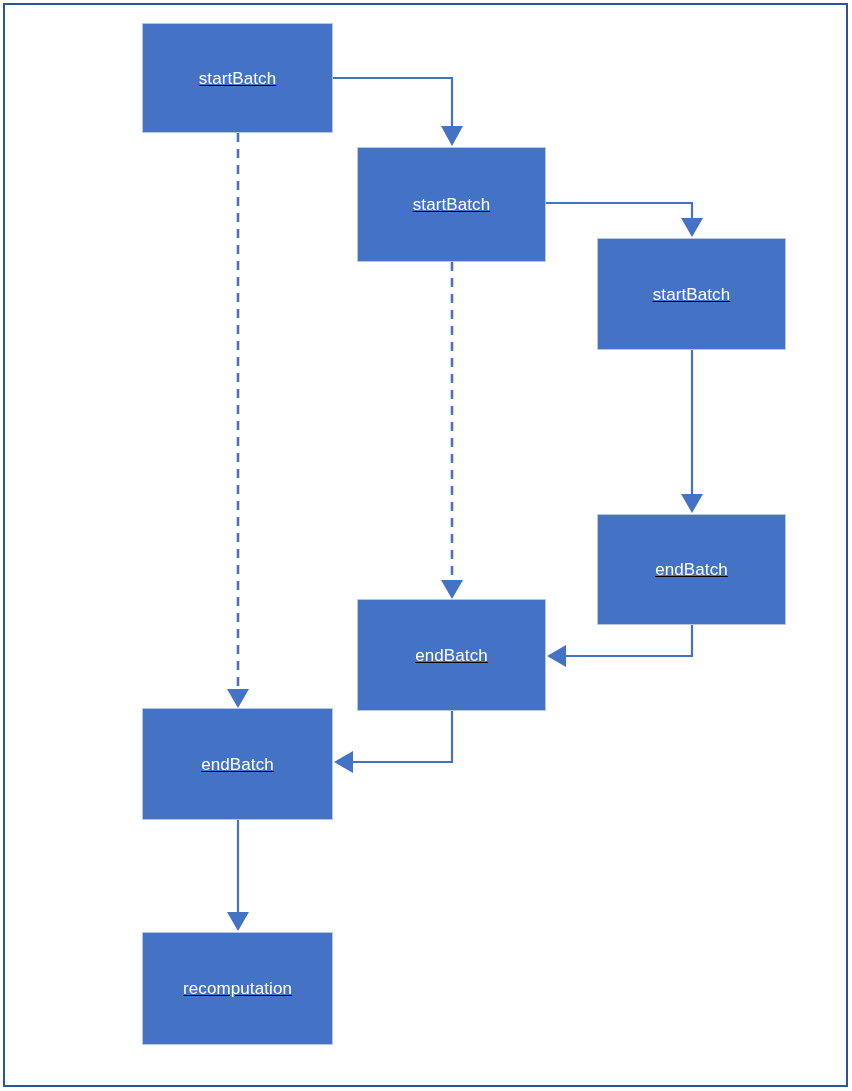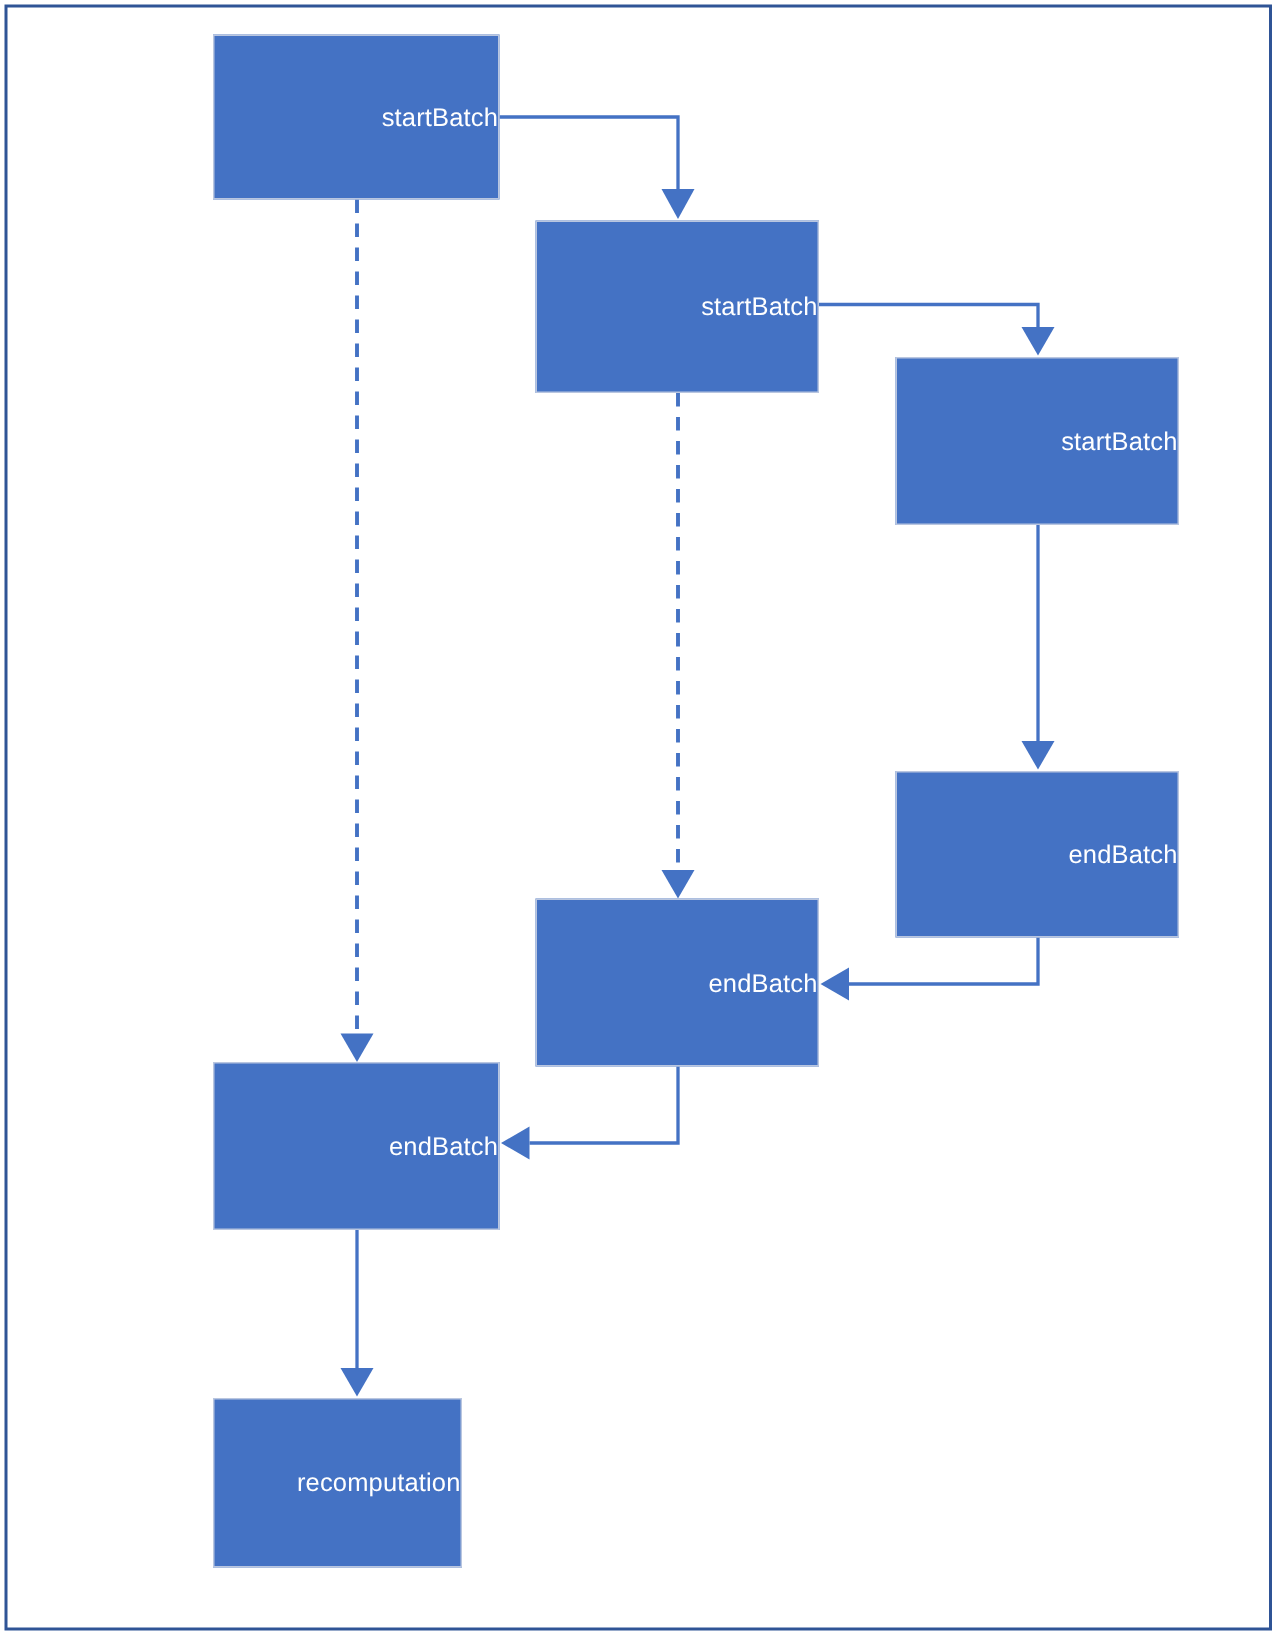--- a/index.html
+++ b/index.html
@@ -36,21 +36,22 @@
     width: 852px;
     height: 1091px;
   }
   .node {
     position: absolute;
     box-sizing: border-box;
     background: #4472c4;
     border: 1px solid #b9c6e0;
     display: flex;
     align-items: center;
-    justify-content: flex-end;
+    justify-content: center;
+    text-decoration: underline;
   }
   .node-label {
     color: #ffffff;
     font-family: "Liberation Sans", sans-serif;
     font-size: 17px;
     line-height: 1;
     letter-spacing: 0.1px;
     white-space: nowrap;
     user-select: none;
   }
@@ -122,17 +123,17 @@
   </div>
 
   <div class="node" style="left:357px; top:599px; width:189px; height:112px;">
     <span class="node-label">endBatch</span>
   </div>
 
   <div class="node" style="left:142px; top:708px; width:191px; height:112px;">
     <span class="node-label">endBatch</span>
   </div>
 
-  <div class="node" style="left:142px; top:932px; width:166px; height:113px;">
+  <div class="node" style="left:142px; top:932px; width:191px; height:113px;">
     <span class="node-label">recomputation</span>
   </div>
 
 </div>
 
 </body></html>

